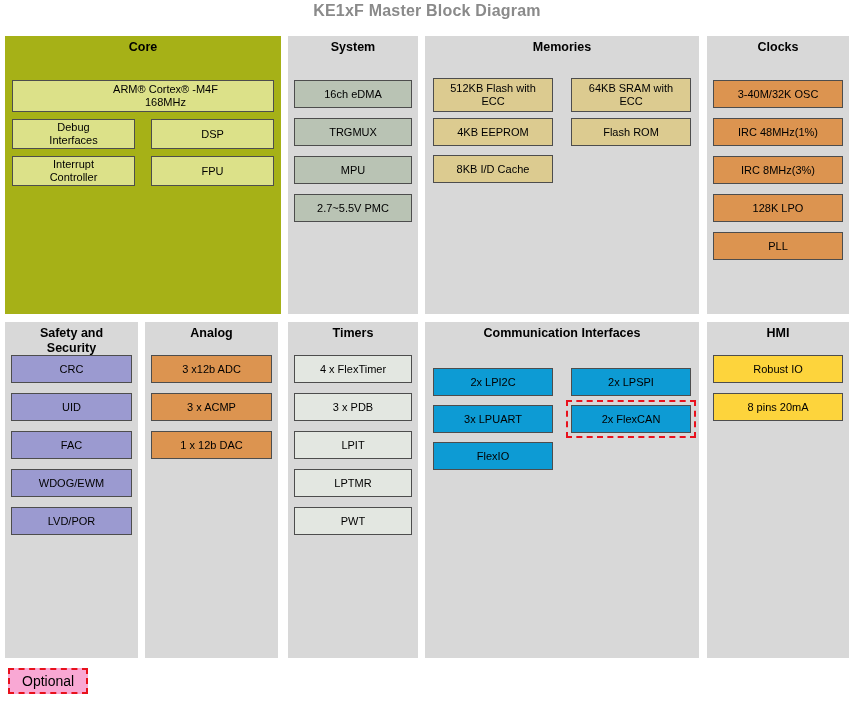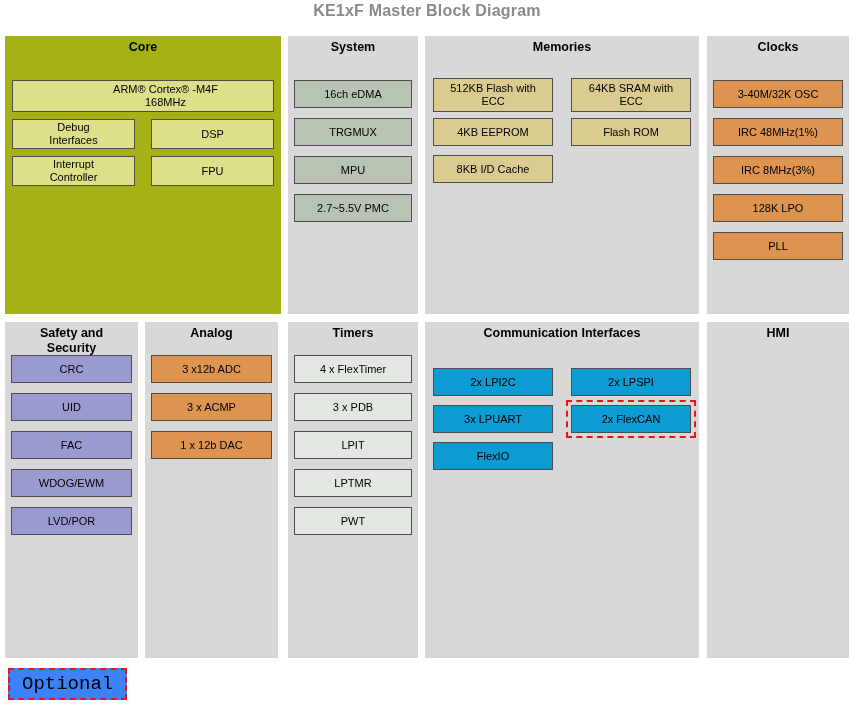--- a/index.html
+++ b/index.html
@@ -53,21 +53,21 @@
   .col { display:flex; flex-direction:column; width:120px; }
   .col .block { width:120px; }
   .tall  { height:34px; margin-bottom:6px; }
   .short { height:28px; margin-bottom:9px; }
   .bot-col { top:46px; }
 
   .dashed-wrap { border:2px dashed #e8111c; padding:3px; margin:-5px -5px 5px -5px; }
   .dashed-wrap .block { margin:0; width:120px;text-align:right; }
 
   .optional-box { position:absolute; left:8px; top:668px; border:2px dashed #e8111c;
-    background:#3b82f6; padding:3px 12px; font-size:19px; color:#000;font-family:Liberation Mono, monospace; }
+    background:#f9a8d4; padding:3px 12px; font-size:14px; color:#000; }
 </style>
 </head>
 <body>
 
 <div class="page">
 
   <div class="diagram-title">KE1xF Master Block Diagram</div>
 
   <div class="panel p-core">
     <div class="panel-title">Core</div>
@@ -167,17 +167,21 @@
         <div class="block c-comm short">2x LPSPI</div>
         <div class="dashed-wrap">
           <div class="block c-comm">2x FlexCAN</div>
         </div>
       </div>
     </div>
   </div>
 
   <div class="panel p-hmi">
     <div class="panel-title">HMI</div>
+    <div class="blocks bot-off">
+      <div class="block c-hmi">Robust IO</div>
+      <div class="block c-hmi">8 pins 20mA</div>
+    </div>
   </div>
 
   <div class="optional-box">Optional</div>
 
 </div>
 
 </body></html>

